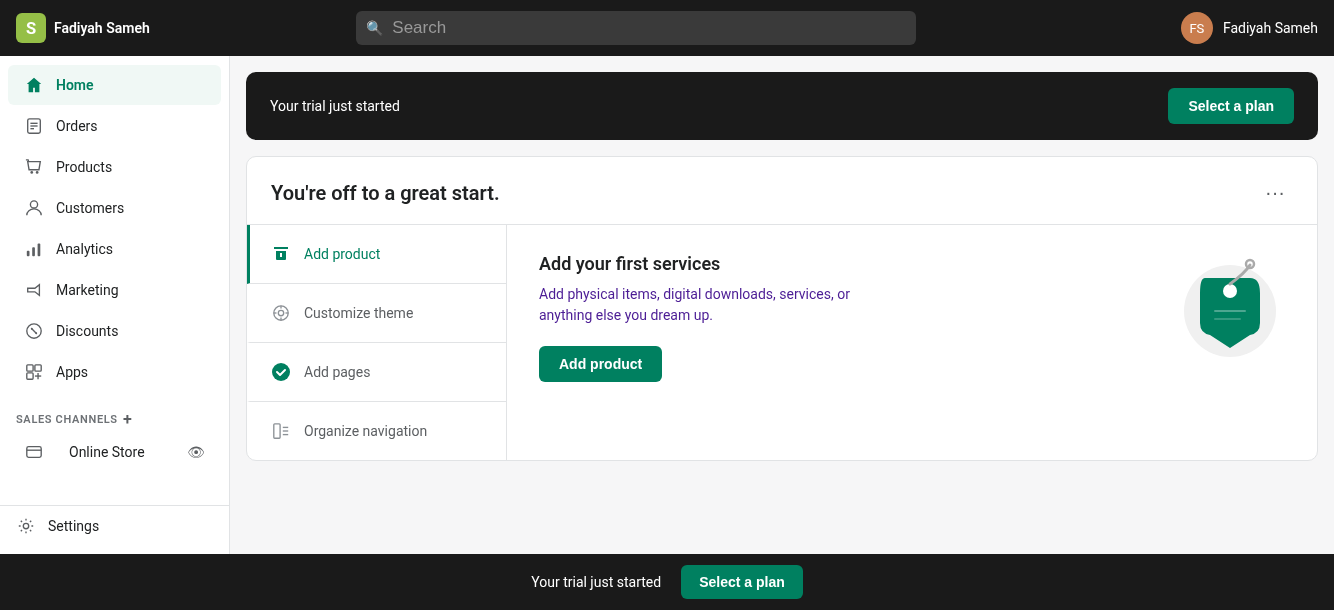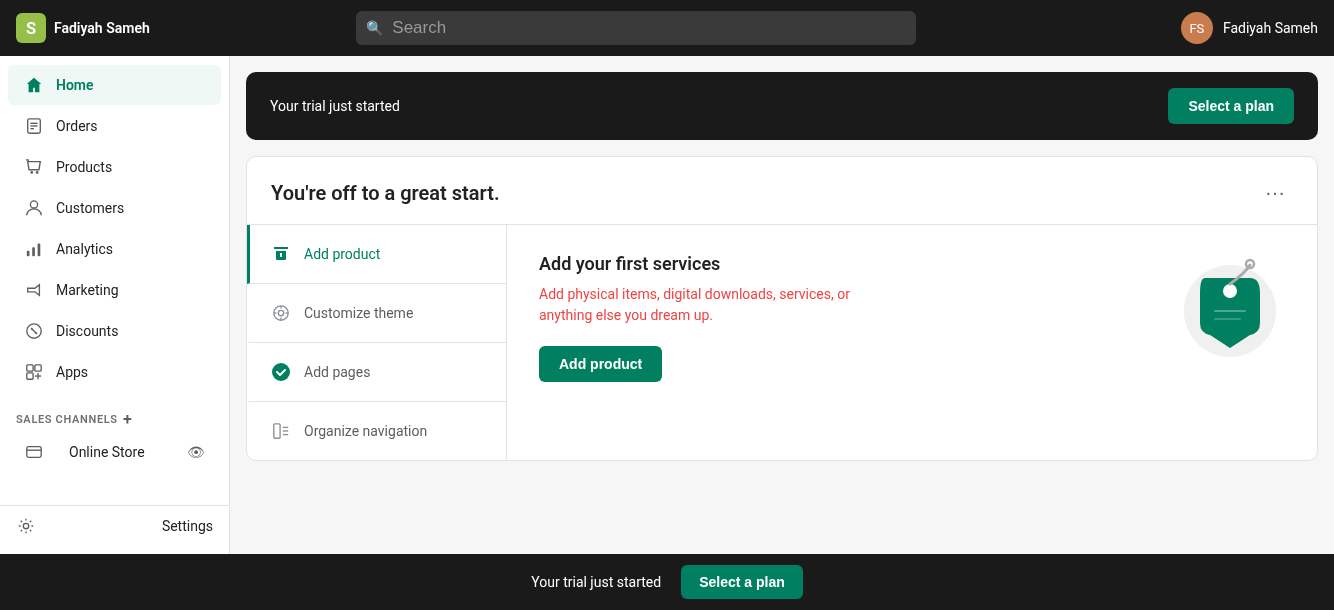--- a/index.html
+++ b/index.html
@@ -167,21 +167,20 @@
     .settings-item {
       display: flex;
       align-items: center;
       gap: 12px;
       padding: 10px 16px;
       font-size: 14px;
       color: #202223;
       cursor: pointer;
       border-top: 1px solid #e1e3e5;
       margin-top: 0;
-      justify-content: space-between;
     }
 
     
     .main-content {
       flex: 1;
       overflow-y: auto;
       padding: 0;
       display: flex;
       flex-direction: column;
     }
@@ -299,21 +298,21 @@
     }
     .step-detail-content { flex: 1; }
     .step-detail-title {
       font-size: 18px;
       font-weight: 600;
       color: #202223;
       margin-bottom: 10px;
     }
     .step-detail-desc {
       font-size: 14px;
-      color: #ef4444;
+      color: #4c1d95;
       line-height: 1.5;
       margin-bottom: 20px;
       max-width: 320px;
     }
     .add-product-btn {
       background: #008060;
       color: #fff;
       border: none;
       border-radius: 6px;
       padding: 10px 20px;

